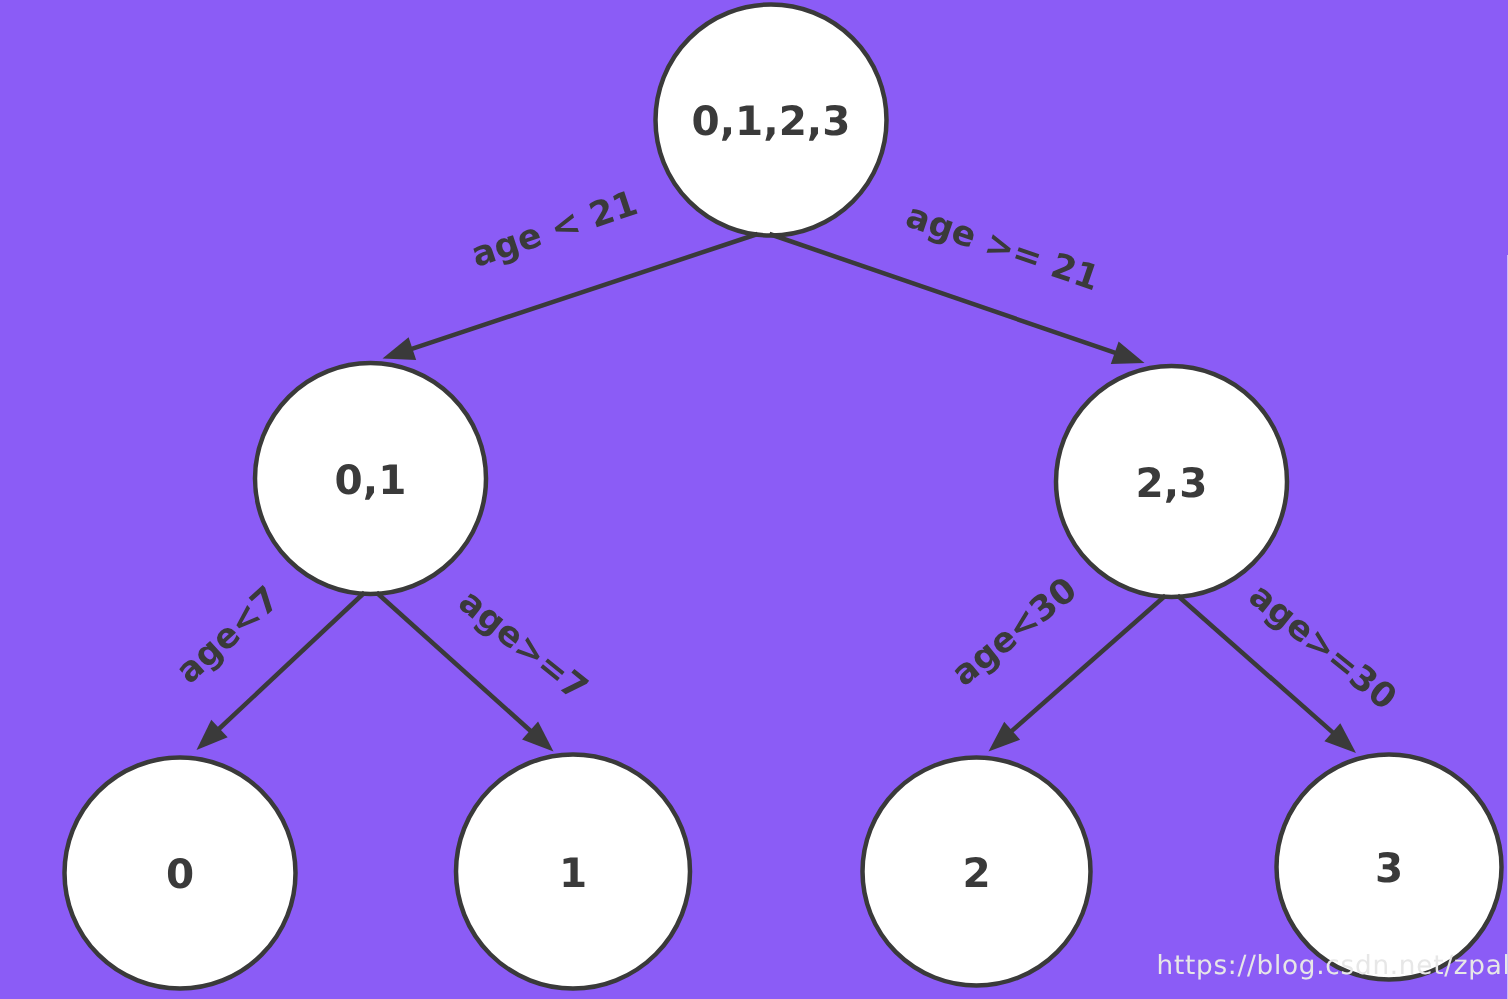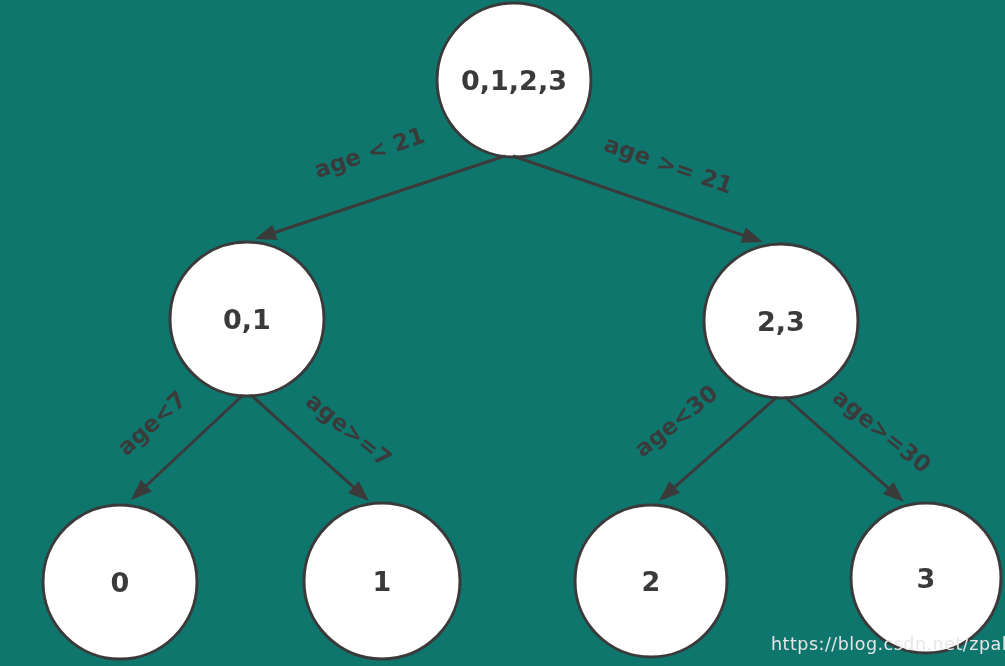--- a/index.html
+++ b/index.html
@@ -8,21 +8,21 @@
     width: 1005px;
     height: 666px;
     overflow: hidden;
     background: #ffffff;
     font-family: "DejaVu Sans", "Liberation Sans", sans-serif;
   }
   .stage {
     position: relative;
     width: 1005px;
     height: 666px;
-    background: #0f766e;
+    background: #8b5cf6;
   }
   svg.tree {
     position: absolute;
     left: 0;
     top: 0;
     display: block;
   }
   svg.tree circle.node {
     fill: #ffffff;
     stroke: #3a3a3a;

